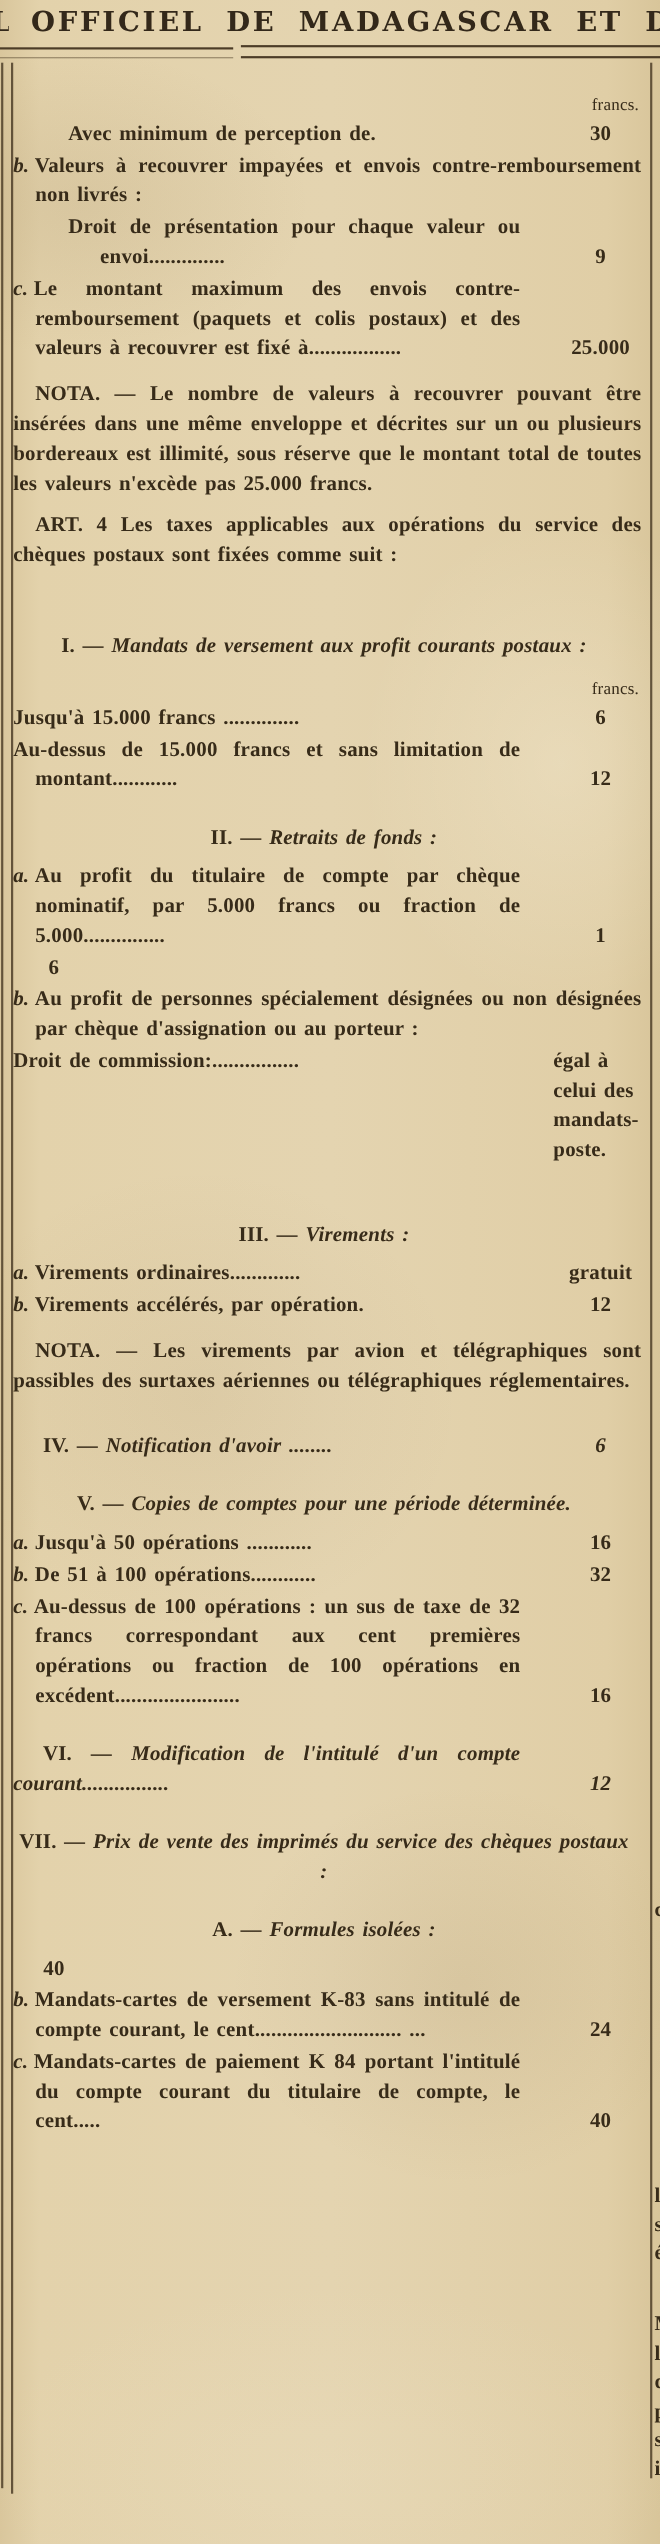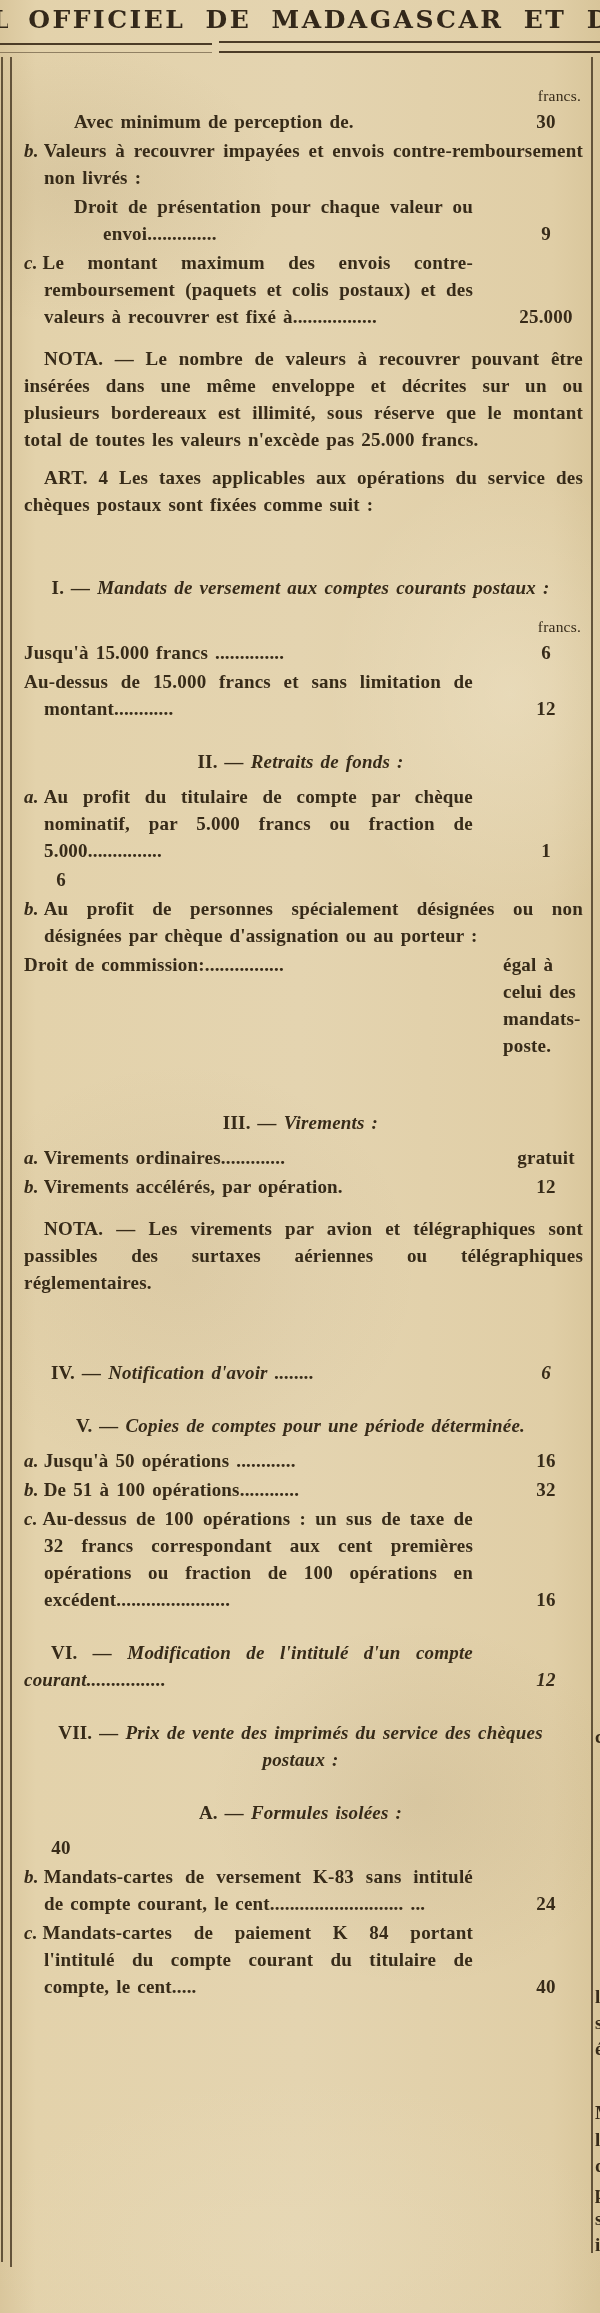--- a/index.html
+++ b/index.html
@@ -28,42 +28,42 @@
   .hrule-right{top:41px;left:219px;width:381px;height:8px;
     border-top:2px solid #4c3c27;border-bottom:2px solid #4c3c27;}
   
   .vrule{position:absolute;width:2px;background:#4e3e28;opacity:.85;}
   .vrule-l1{left:1px;top:57px;height:2205px;}
   .vrule-l2{left:10px;top:57px;height:2210px;}
   .vrule-r{left:591px;top:57px;height:2196px;}
   
   .content{
     position:absolute;top:58px;left:0;width:600px;
-    padding:12px 17px 0 24px;box-sizing:border-box;
+    padding:12px 17px 0 12px;box-sizing:border-box;
     font-size:19px;line-height:27px;font-weight:700;word-spacing:2px;letter-spacing:.2px;
   }
   .block{margin:0 0 2px 0;}
   .francs_label{text-align:right;font-size:15.5px;font-weight:400;line-height:20px;
     margin:16px 2px 2px 0;}
   .row{display:flex;align-items:flex-end;gap:36px;}
   .row.vtop{align-items:flex-start;}
   .rtext{flex:1 1 auto;text-align:justify;}
   .hang{padding-left:20px;text-indent:-20px;}
   .indent1{padding-left:20px;text-indent:0;}
   .indent2{padding-left:79px;text-indent:-29px;}
   .hrow{padding-left:0;text-indent:27px;}
   .letter{font-style:italic;padding-right:5px;}
   .rvalue{flex:0 0 74px;text-align:center;white-space:pre-line;}
   .rvalue.multi{flex:0 0 96px;text-align:left;padding-left:16px;box-sizing:border-box;}
   .nota{text-align:justify;text-indent:20px;margin:15px 0 11px 0;}
   .para{text-align:justify;text-indent:20px;margin:6px 0 8px 0;}
   .heading{text-align:center;font-style:italic;margin:26px 6px 8px 0;}
   .heading .num, .heading_row .num{font-style:normal;}
   .heading_row{margin-top:26px;font-style:italic;}
-  .sp-md{margin-top:63px;}
+  .sp-md{margin-top:32px;}
   .sp-lg{margin-top:50px;}
   .sp-xl{margin-top:56px;}
   
   .frags span{position:absolute;left:595px;font-size:19px;font-weight:700;color:#372b19;}
   .frags span:nth-child(1){top:1726px;}
   .frags span:nth-child(2){top:1986px;}
   .frags span:nth-child(3){top:2012px;}
   .frags span:nth-child(4){top:2038px;}
   .frags span:nth-child(5){top:2102px;}
   .frags span:nth-child(6){top:2129px;}
@@ -101,21 +101,21 @@
       <div class="block row">
         <div class="rtext indent2"><span>Droit de présentation pour chaque valeur ou envoi..............</span></div>
         <div class="rvalue">9</div>
       </div>
       <div class="block row">
         <div class="rtext hang"><span class="letter">c.</span><span>Le montant maximum des envois contre-remboursement (paquets et colis postaux) et des valeurs à recouvrer est fixé à.................</span></div>
         <div class="rvalue">25.000</div>
       </div>
       <div class="block nota">NOTA. — Le nombre de valeurs à recouvrer pouvant être insérées dans une même enveloppe et décrites sur un ou plusieurs bordereaux est illimité, sous réserve que le montant total de toutes les valeurs n'excède pas 25.000 francs.</div>
       <div class="block para">ART. 4  Les taxes applicables aux opérations du service des chèques postaux sont fixées comme suit :</div>
-      <div class="block heading sp-xl"><span class="num">I.</span> <span>— Mandats de versement aux comptes courants postaux :</span></div>
+      <div class="block heading sp-xl"><span class="num">I.</span> <span>— Mandats de versement aux profit courants postaux :</span></div>
       <div class="block francs_label">francs.</div>
       <div class="block row">
         <div class="rtext hang"><span>Jusqu'à 15.000 francs ..............</span></div>
         <div class="rvalue">6</div>
       </div>
       <div class="block row">
         <div class="rtext hang"><span>Au-dessus de 15.000 francs et sans limitation de montant............</span></div>
         <div class="rvalue">12</div>
       </div>
       <div class="block heading"><span class="num">II.</span> <span>— Retraits de fonds :</span></div>

